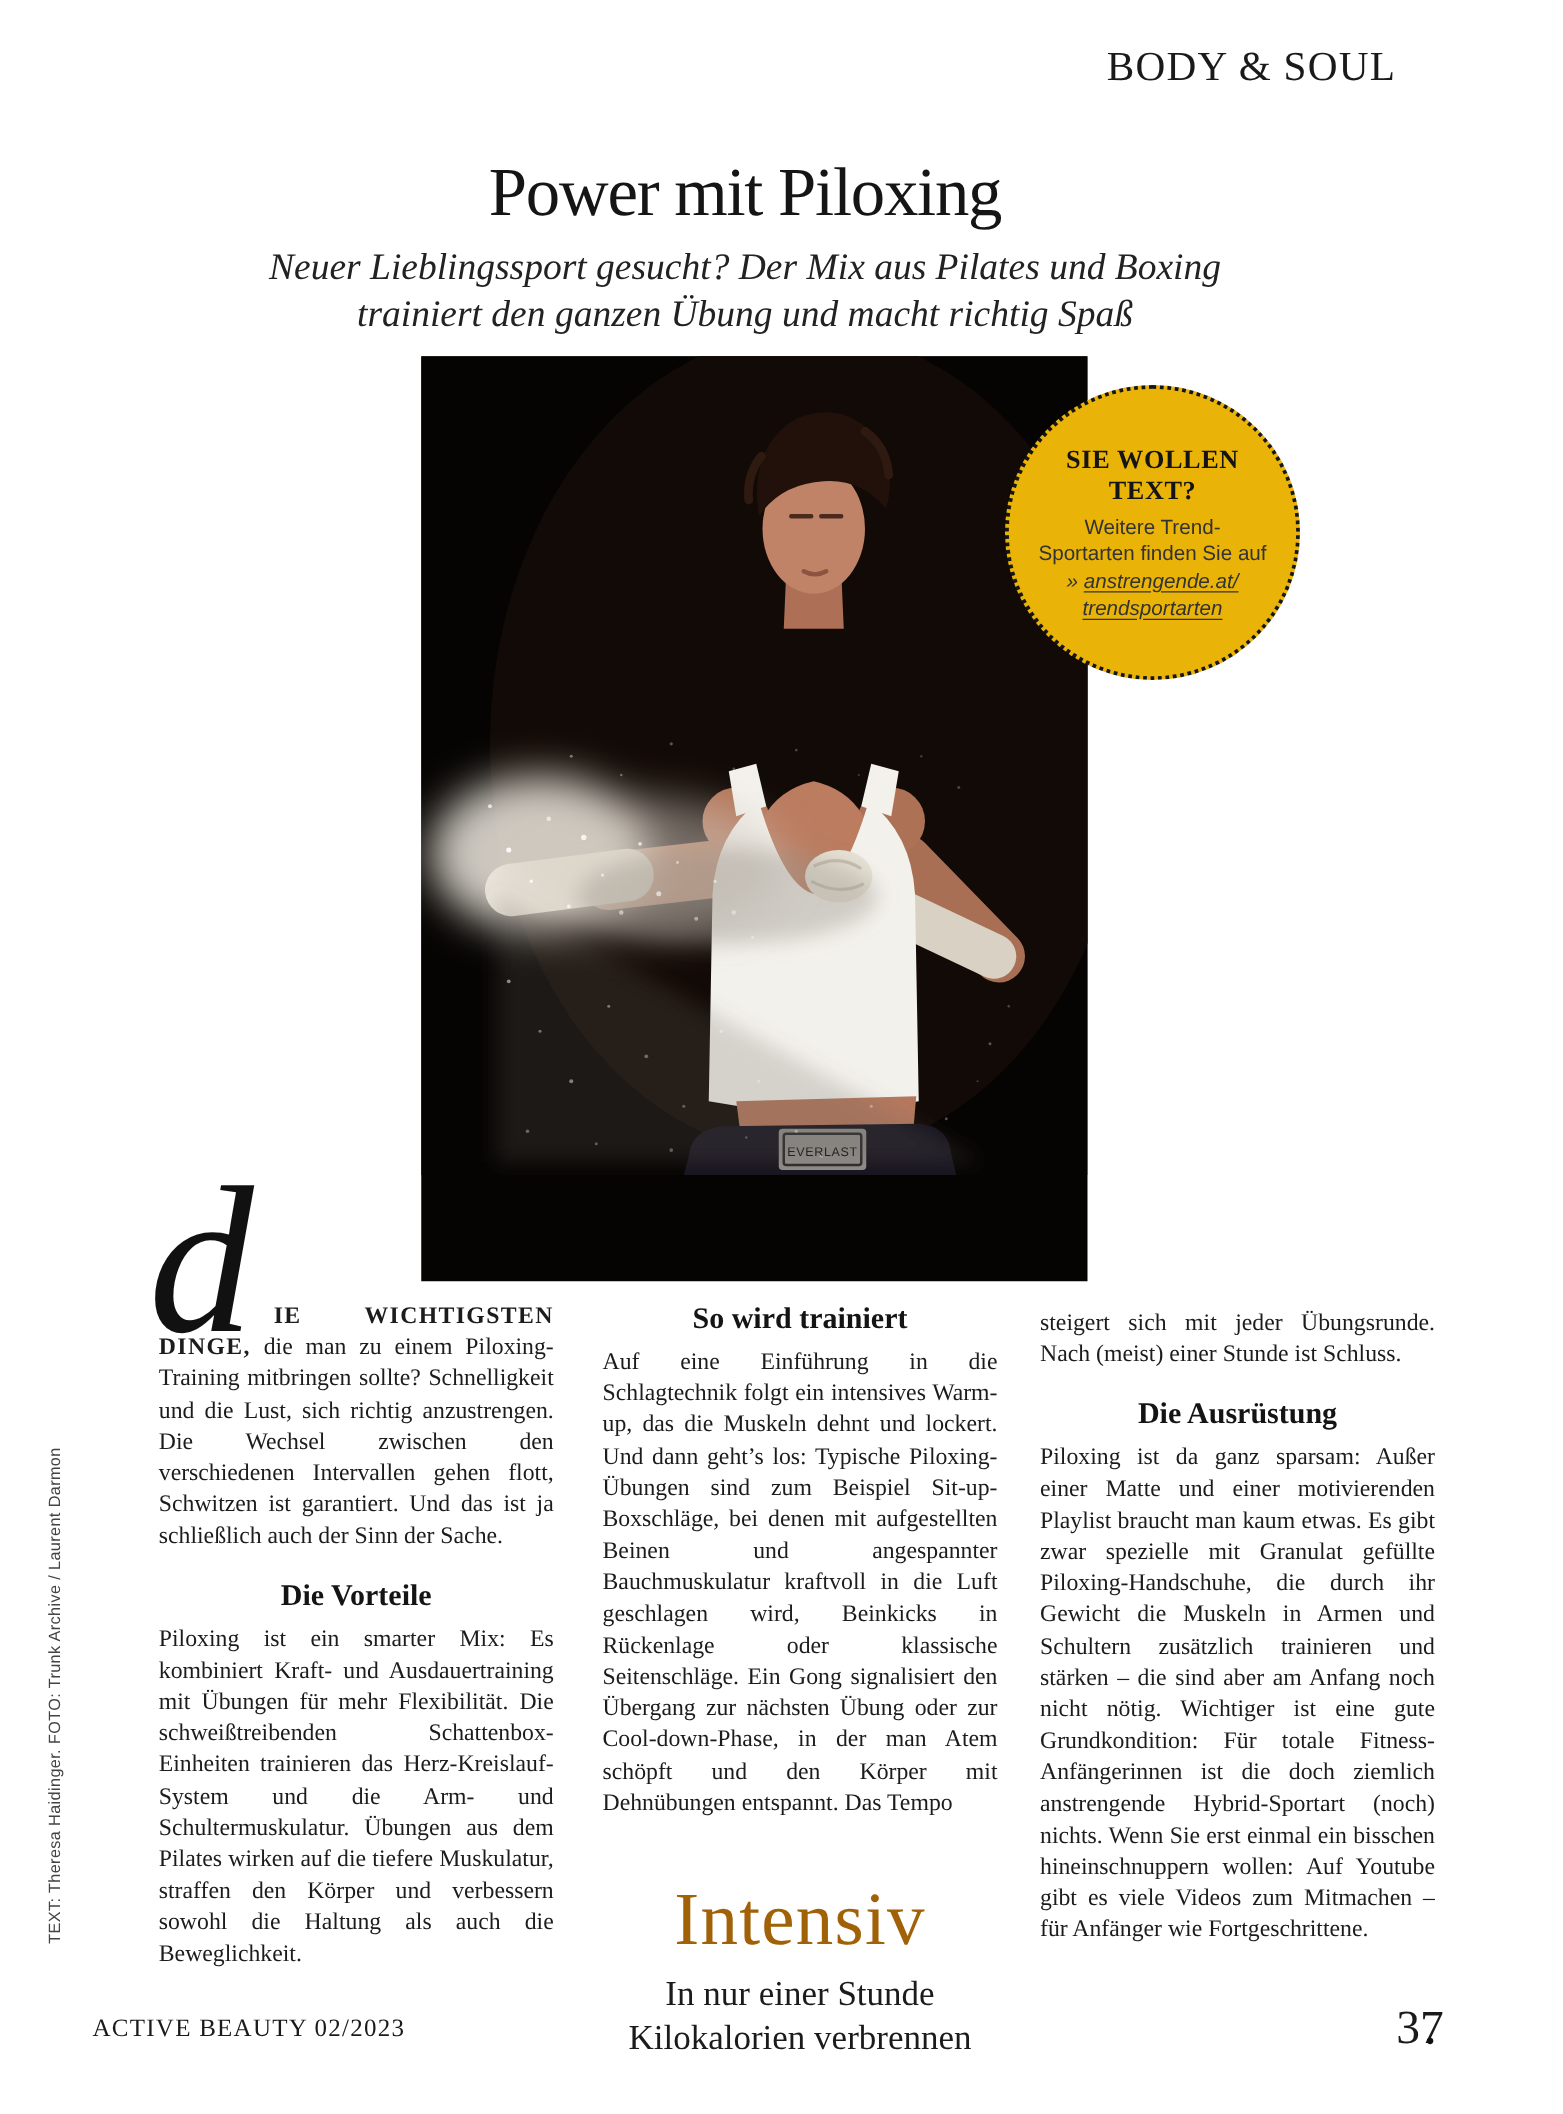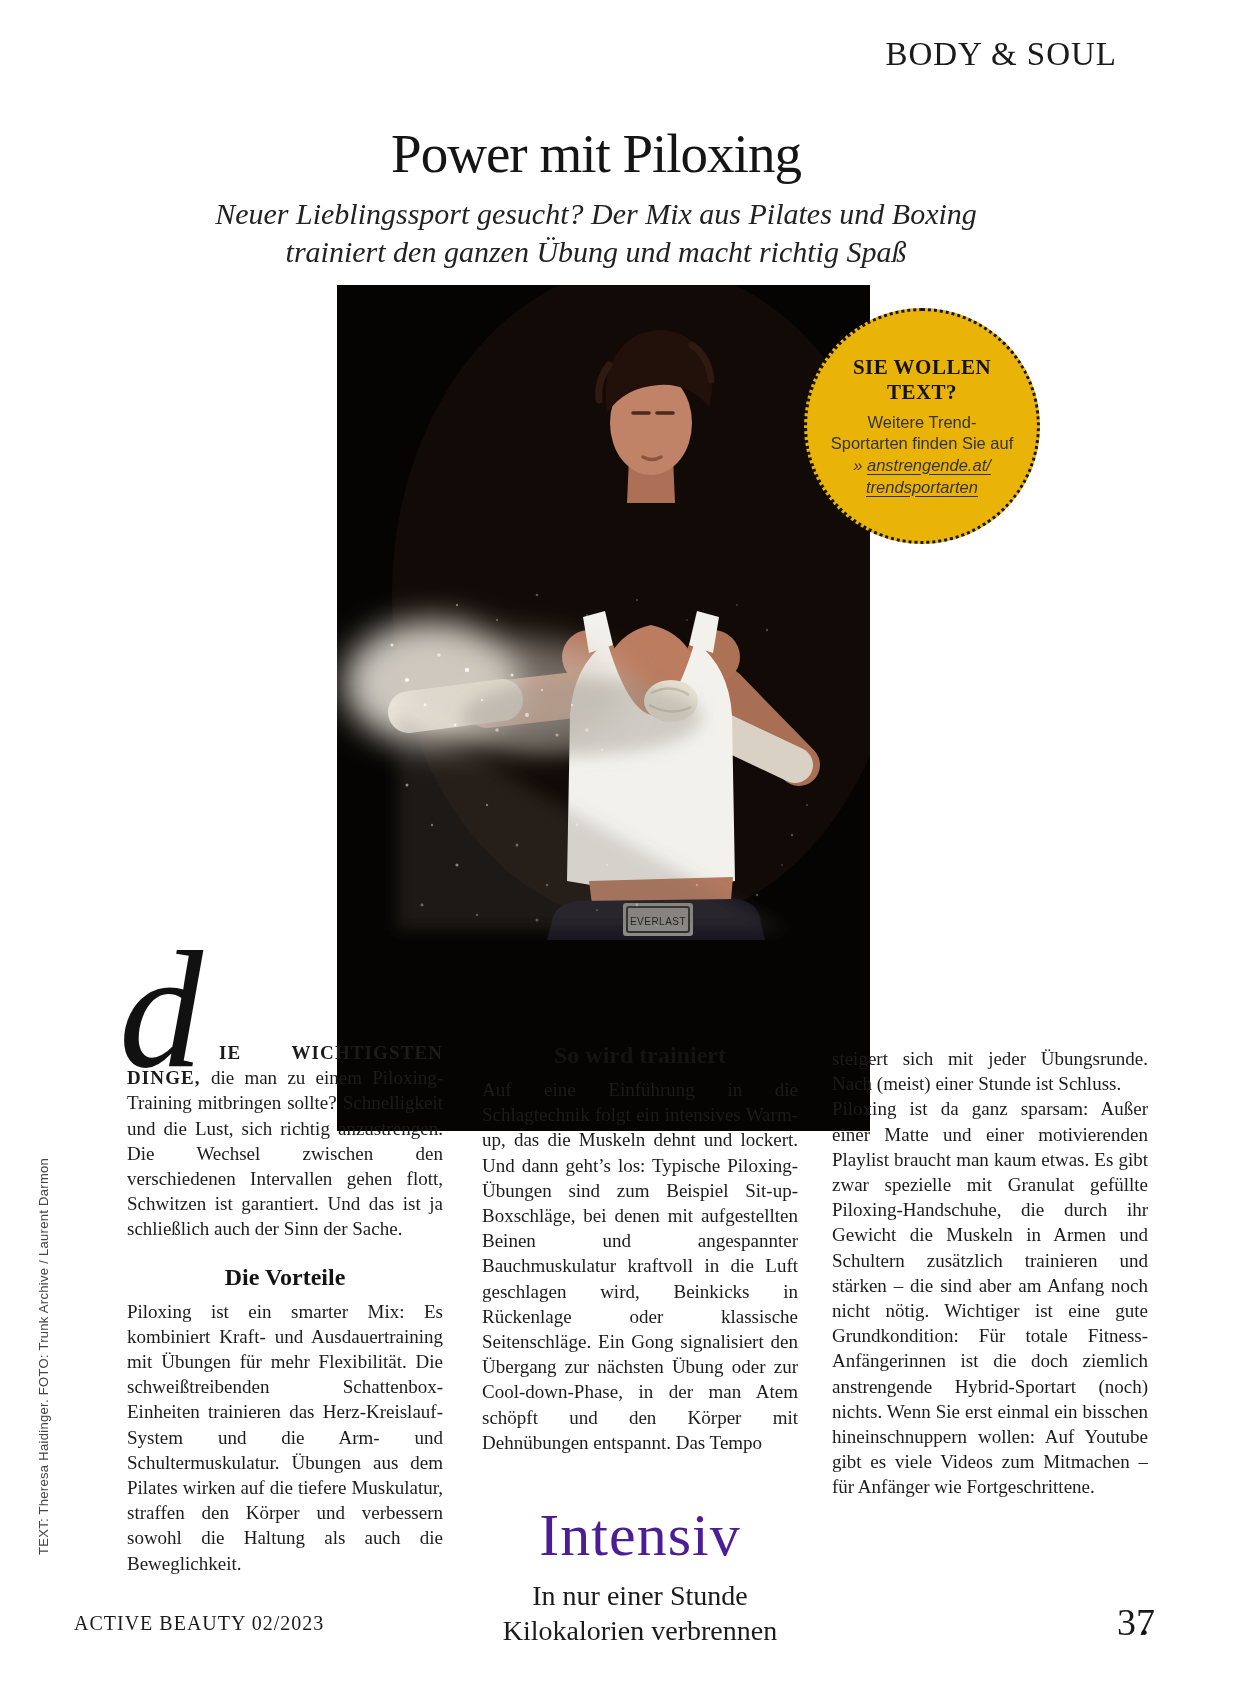--- a/index.html
+++ b/index.html
@@ -12,21 +12,21 @@
     position:absolute;top:36px;right:133px;
     font-size:33px;letter-spacing:1px;font-weight:400;
   }
   
   .article-header{position:absolute;top:122px;left:0;width:1192px;text-align:center;}
   .article-header h1{
     margin:0;font-size:55px;font-weight:400;letter-spacing:-1px;color:#151515;
   }
   .subtitle{font-size:30px;font-style:italic;line-height:38px;margin-top:10px;color:#222;}
   
-  .photo{position:absolute;left:337px;top:285px;width:533px;height:846px;background:#060402;z-index:1;}
+  .photo{position:absolute;left:337px;top:285px;width:533px;height:740px;background:#060402;z-index:1;}
   .photo svg{display:block;}
   
   .callout{
     position:absolute;left:804px;top:308px;width:236px;height:236px;
     background:#eab308;border:3px dotted #161616;border-radius:50%;
     box-sizing:border-box;display:flex;flex-direction:column;align-items:center;justify-content:center;
     text-align:center;z-index:3;padding:10px 16px;
   }
   .callout-heading{font-weight:700;font-size:21px;line-height:25px;letter-spacing:0.5px;color:#141414;}
   .callout-body{font-family:"Liberation Sans", sans-serif;font-size:16.5px;line-height:21px;color:#333;margin-top:7px;}
@@ -40,21 +40,21 @@
   .body-text{font-size:19px;line-height:25.2px;text-align:justify;margin:0;color:#1c1c1c;}
   .subhead{font-size:24px;font-weight:700;text-align:center;margin:22px 0 8px 0;color:#141414;}
   .lead{text-indent:92px;}
   .lead-caps{font-weight:700;letter-spacing:1.1px;font-size:19px;}
   .drop-cap{
     position:absolute;top:-115px;left:-8px;font-size:168px;line-height:1;
     font-style:italic;font-weight:400;color:#111;pointer-events:none;
   }
   .pullquote-title{
     font-size:60px;font-weight:400;letter-spacing:1px;text-align:center;
-    margin:46px 0 8px 0;color:#4c1d95;
+    margin:46px 0 8px 0;color:#a16207;
   }
   .pullquote-body{font-size:28px;line-height:35px;text-align:center;color:#1b1b1b;}
   .end-mark{position:absolute;right:0;bottom:4px;font-size:22px;line-height:22px;color:#111;}
   
   .credit{
     position:absolute;left:36px;top:1055px;height:500px;
     writing-mode:vertical-rl;transform:rotate(180deg);
     font-family:"Liberation Sans", sans-serif;font-size:13px;letter-spacing:0.3px;color:#444;
     white-space:nowrap;
   }
@@ -220,20 +220,21 @@
     <p class="body-text">Auf eine Einführung in die Schlagtechnik folgt ein intensives Warm-up, das die Muskeln dehnt und lockert. Und dann geht’s los: Typische Piloxing-Übungen sind zum Beispiel Sit-up-Boxschläge, bei denen mit aufgestellten Beinen und angespannter Bauchmuskulatur kraftvoll in die Luft geschlagen wird, Beinkicks in Rückenlage oder klassische Seitenschläge. Ein Gong signalisiert den Übergang zur nächsten Übung oder zur Cool-down-Phase, in der man Atem schöpft und den Körper mit Dehnübungen entspannt. Das Tempo</p>
     <div class="pullquote-title">Intensiv</div>
     <div class="pullquote-body">
       <div>In nur einer Stunde</div>
       <div>Kilokalorien verbrennen</div>
     </div>
   </div>
 
   <div class="col col3">
     <p class="body-text">steigert sich mit jeder Übungsrunde. Nach (meist) einer Stunde ist Schluss.</p>
+    <h3 class="subhead">Die Ausrüstung</h3>
     <p class="body-text">Piloxing ist da ganz sparsam: Außer einer Matte und einer motivierenden Playlist braucht man kaum etwas. Es gibt zwar spezielle mit Granulat gefüllte Piloxing-Handschuhe, die durch ihr Gewicht die Muskeln in Armen und Schultern zusätzlich trainieren und stärken – die sind aber am Anfang noch nicht nötig. Wichtiger ist eine gute Grundkondition: Für totale Fitness-Anfängerinnen ist die doch ziemlich anstrengende Hybrid-Sportart (noch) nichts. Wenn Sie erst einmal ein bisschen hineinschnuppern wollen: Auf Youtube gibt es viele Videos zum Mitmachen – für Anfänger wie Fortgeschrittene.</p>
     <span class="end-mark">•</span>
   </div>
 
 </div>
 
 <div class="credit">TEXT: Theresa Haidinger.  FOTO: Trunk Archive / Laurent Darmon</div>
 
 <div class="footer-issue">ACTIVE BEAUTY 02/2023</div>
 <div class="page-number">37</div>

